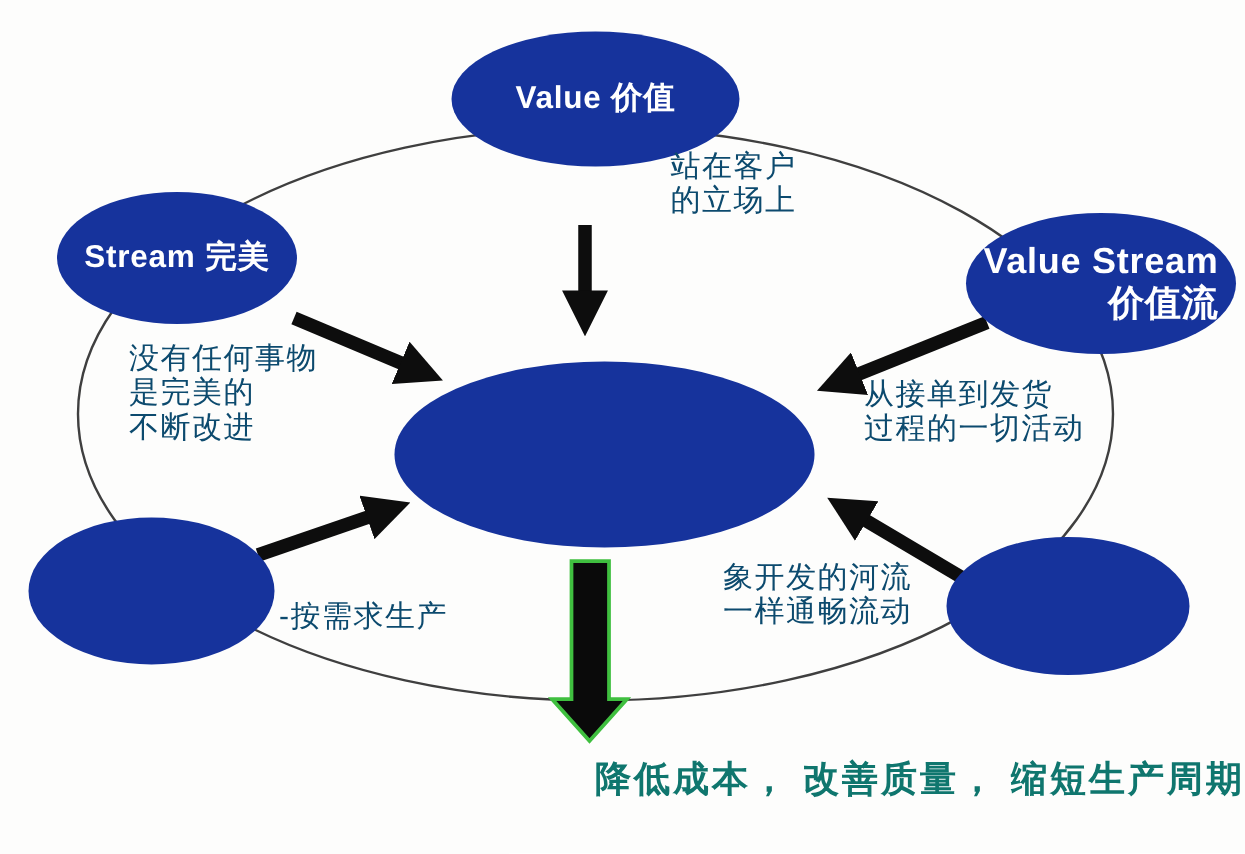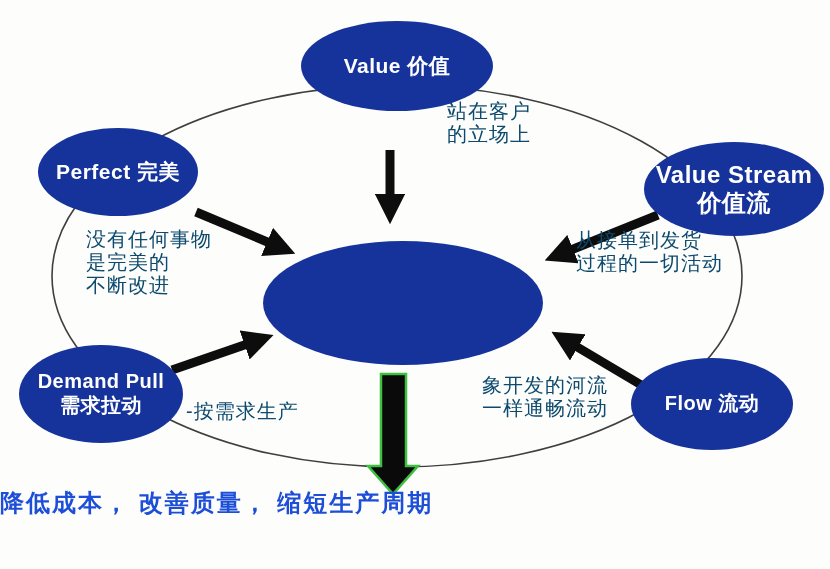--- a/index.html
+++ b/index.html
@@ -4,41 +4,41 @@
 <style>
   html,body{margin:0;padding:0;background:#ffffff;}
   .stage{
     position:relative;width:830px;height:569px;overflow:hidden;
     background:#fdfdfc;
     font-family:"Liberation Sans","DejaVu Sans",sans-serif;
   }
   .stage svg{position:absolute;left:0;top:0;}
   .lbl{
     position:absolute;display:flex;align-items:center;justify-content:center;
-    text-align:center;color:#ffffff;font-weight:bold;white-space:pre-line;
+    text-align:right;color:#ffffff;font-weight:bold;white-space:pre-line;
     pointer-events:none;line-height:1.18;letter-spacing:.5px;
   }
   #lbl-value   {left:301px;top:21px; width:192px;height:90px; font-size:21px;}
   #lbl-perfect {left:38px; top:128px;width:160px;height:88px; font-size:21px;}
   #lbl-vstream {left:644px;top:142px;width:180px;height:94px; font-size:24px;}
   #lbl-dpull   {left:19px; top:345px;width:164px;height:98px; font-size:20px;}
   #lbl-flow    {left:631px;top:358px;width:162px;height:92px; font-size:20px;}
   #lbl-center  {left:263px;top:241px;width:280px;height:124px;font-size:26px;line-height:1.14;}
   .annot{
     position:absolute;color:#0c4a6e;font-size:20px;line-height:1.14;
     letter-spacing:1px;white-space:pre-line;
   }
   #an-value   {left:447px;top:100px;}
   #an-perfect {left:86px; top:197px;margin-top:31px;}
-  #an-vstream {left:576px;top:229px;}
+  #an-vstream {left:576px;top:252px;}
   #an-dpull   {left:186px;top:400px;}
   #an-flow    {left:482px;top:374px;}
   .footer{
-    position:absolute;left:0;right:0;top:487px;text-align:left;
-    color:#1d4ed8;font-size:24px;font-weight:bold;letter-spacing:2px;
+    position:absolute;left:0;right:0;top:503px;text-align:right;
+    color:#0f766e;font-size:24px;font-weight:bold;letter-spacing:2px;
   }
   .cycle-outline{fill:none;stroke:#3f3f3f;stroke-width:1.6;}
   .arrow{stroke:#0d0d0d;stroke-width:9;fill:none;}
   .node{stroke:none;}
   .big-arrow{fill:#0a0a0a;stroke:#3fbf3f;stroke-width:2.5;stroke-linejoin:miter;}
 </style>
 </head>
 <body>
 
 <div class="stage">
@@ -62,26 +62,23 @@
 
     <ellipse class="node" cx="397" cy="66" rx="96" ry="45" fill="#16339c"></ellipse>
     <ellipse class="node" cx="118" cy="172" rx="80" ry="44" fill="#16339c"></ellipse>
     <ellipse class="node" cx="734" cy="189" rx="90" ry="47" fill="#16339c"></ellipse>
     <ellipse class="node" cx="101" cy="394" rx="82" ry="49" fill="#16339c"></ellipse>
     <ellipse class="node" cx="712" cy="404" rx="81" ry="46" fill="#16339c"></ellipse>
     <ellipse class="node" cx="403" cy="303" rx="140" ry="62" fill="#16339c"></ellipse>
   </svg>
 
   <div class="lbl" id="lbl-value">Value 价值</div>
-  <div class="lbl" id="lbl-perfect">Perfect 完美</div>
+  <div class="lbl" id="lbl-perfect">Stream 完美</div>
   <div class="lbl" id="lbl-vstream">Value Stream
 价值流</div>
-  <div class="lbl" id="lbl-dpull">Demand Pull
-需求拉动</div>
-  <div class="lbl" id="lbl-flow">Flow 流动</div>
 
   <div class="annot" id="an-value">站在客户
 的立场上</div>
   <div class="annot" id="an-perfect">没有任何事物
 是完美的
 不断改进</div>
   <div class="annot" id="an-vstream">从接单到发货
 过程的一切活动</div>
   <div class="annot" id="an-flow">象开发的河流
 一样通畅流动</div>

